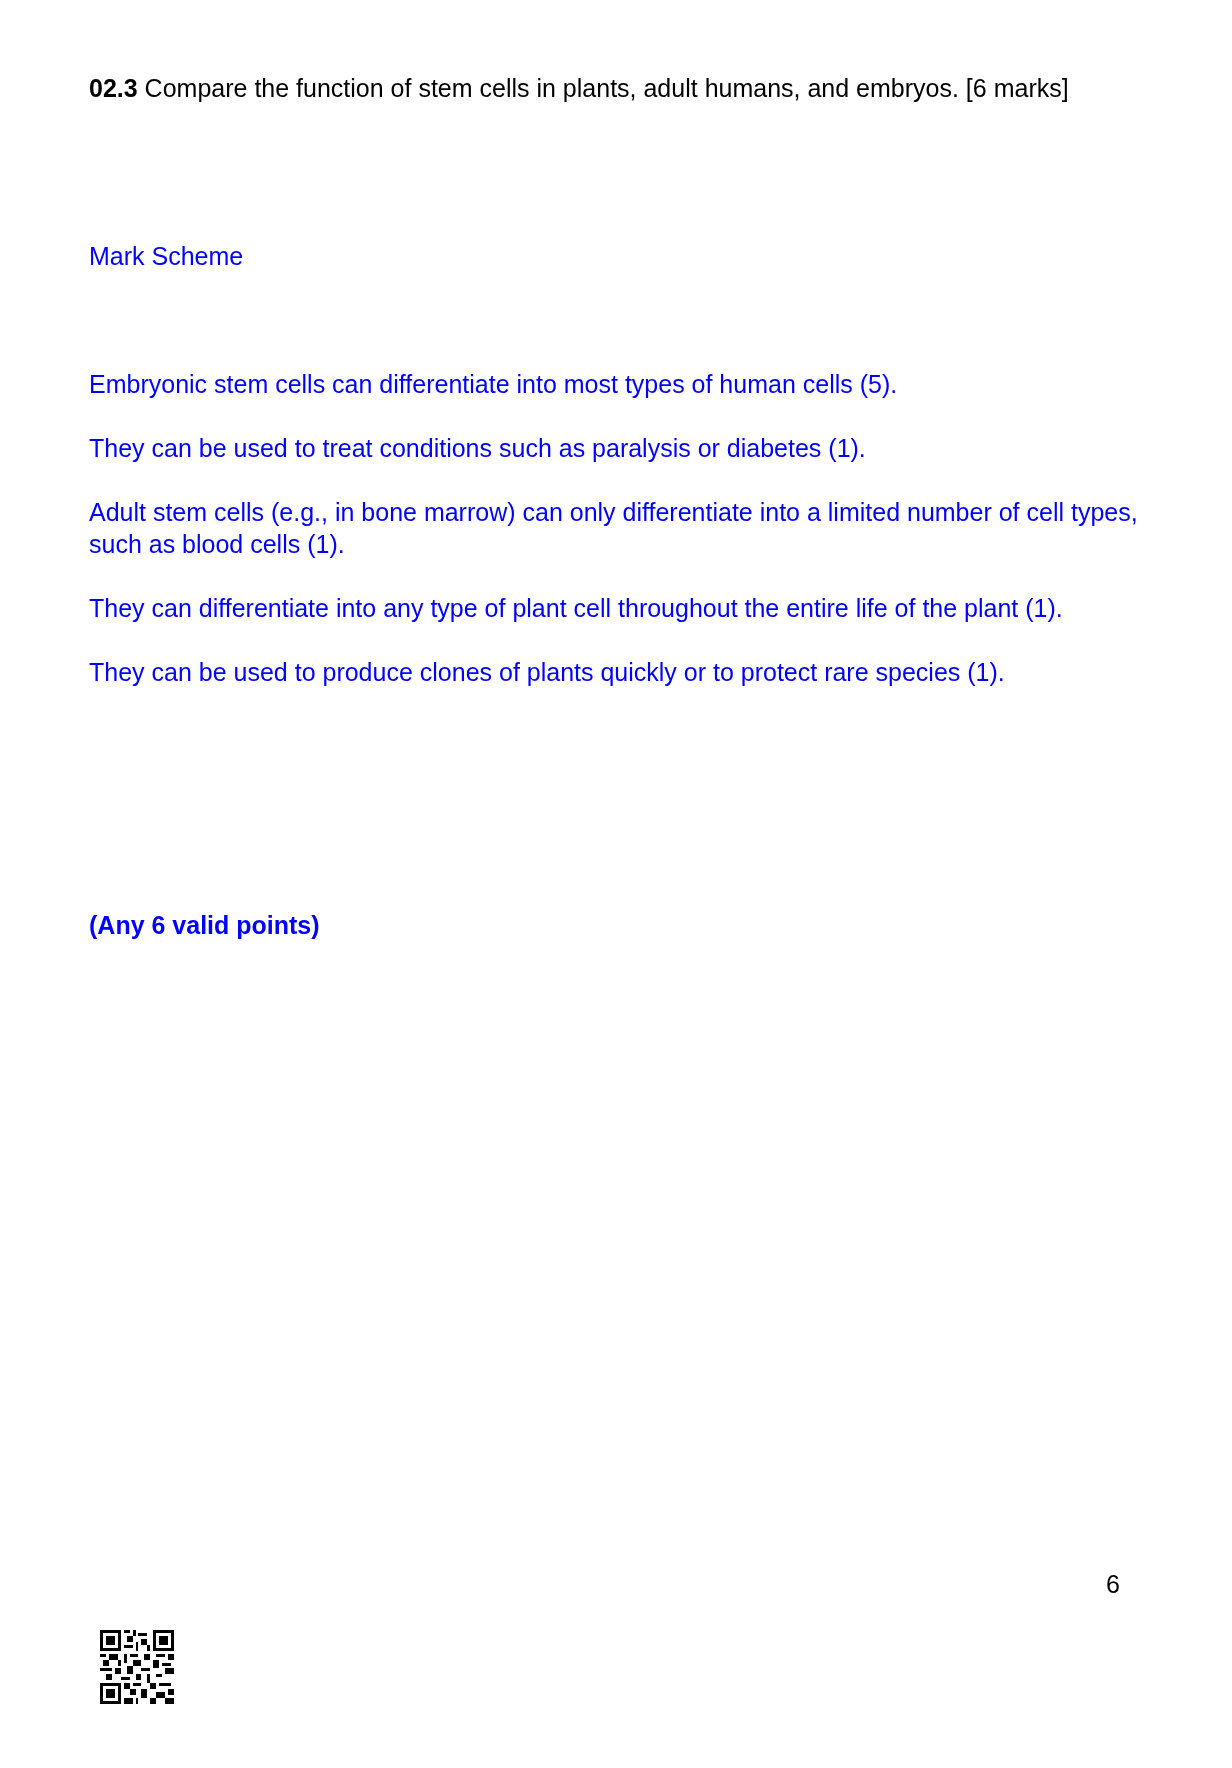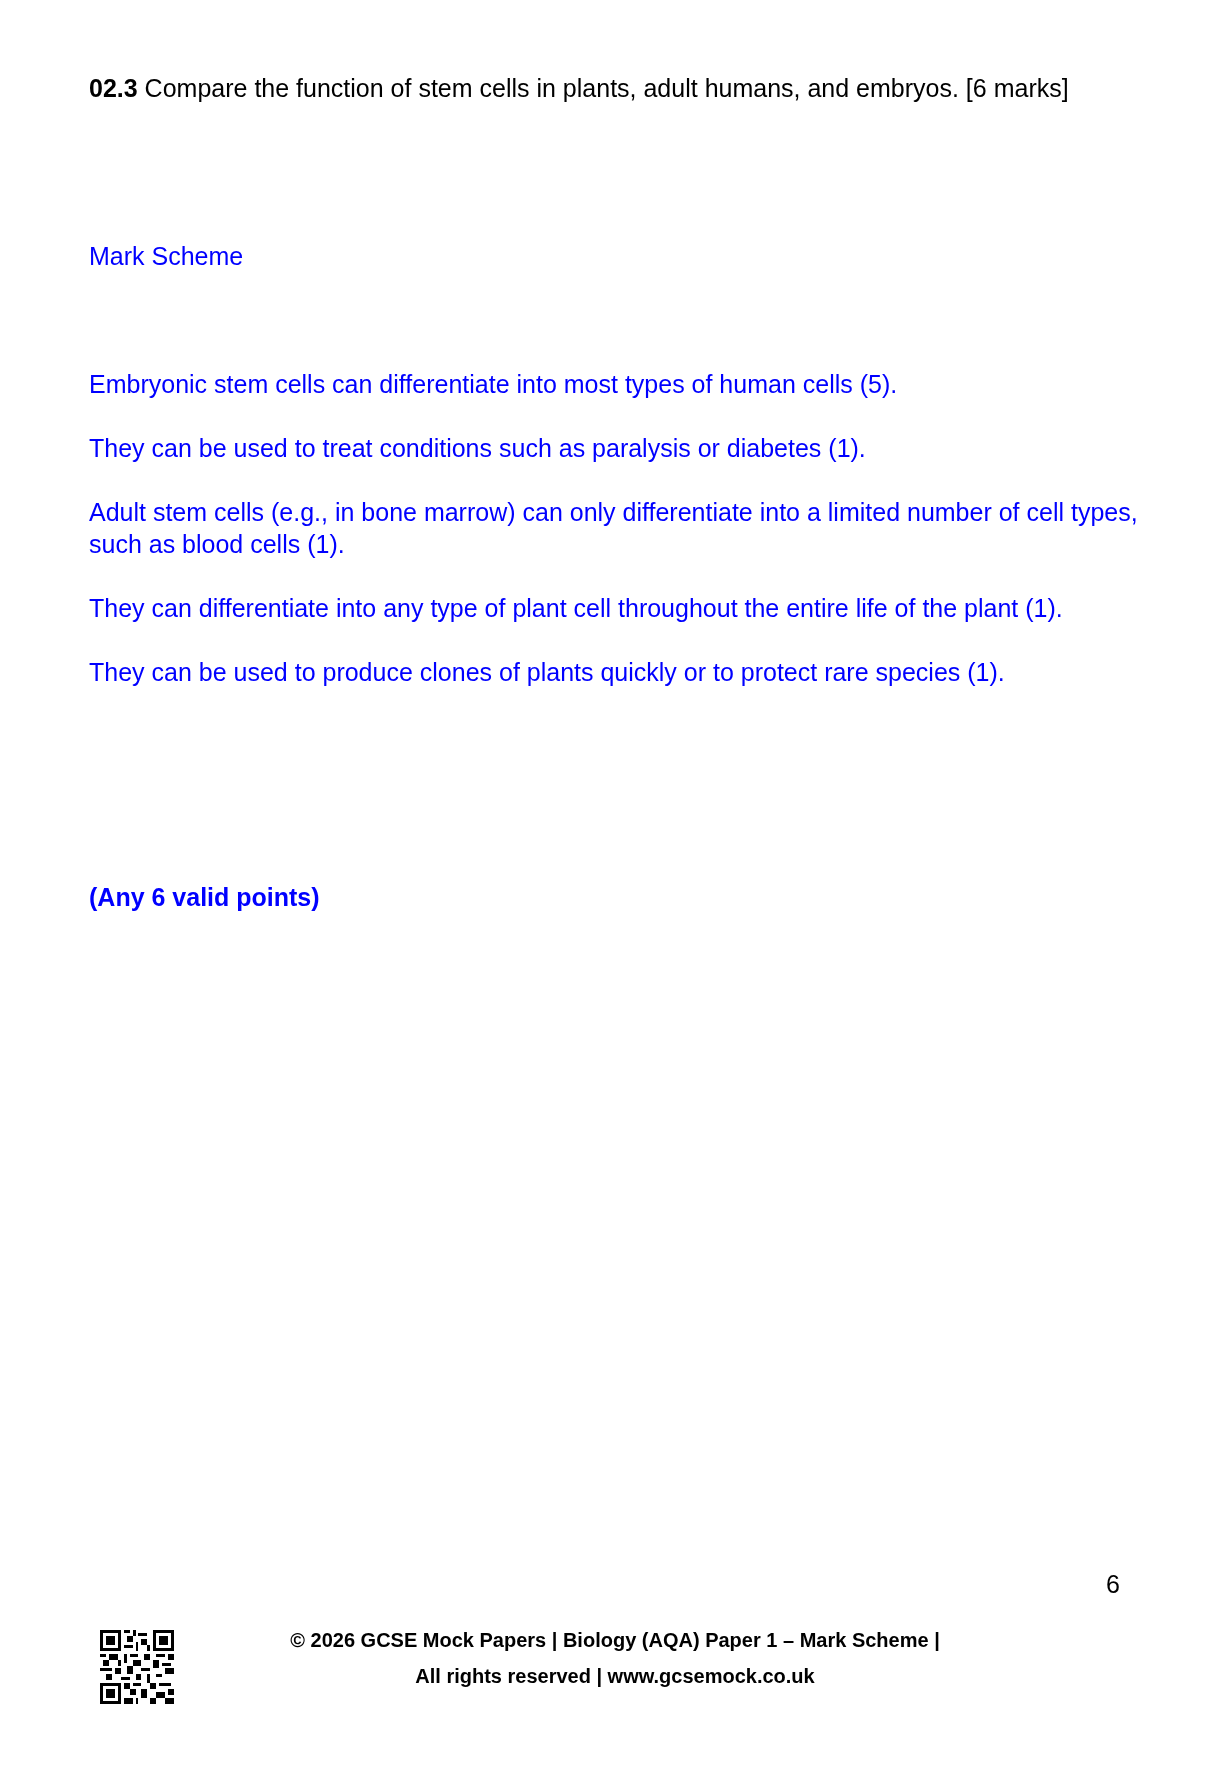--- a/index.html
+++ b/index.html
@@ -50,21 +50,21 @@
     }
     .ms-list li {
       font-size: 25px;
       line-height: 32px;
       color: #0000ff;
       margin: 0 0 32px 0;
     }
     .ms-footer {
       position: absolute;
       left: 89px;
-      top: 881px;
+      top: 909px;
       font-size: 25px;
       font-weight: bold;
       color: #0000ff;
       line-height: 32px;
     }
     .page-number {
       position: absolute;
       left: 1106px;
       top: 1568px;
       font-size: 25px;
@@ -165,18 +165,14 @@
         <rect x="14" y="20" width="2" height="3"></rect>
         <rect x="19" y="21" width="3" height="2"></rect>
         <rect x="23" y="20" width="2" height="2"></rect>
       <rect x="8" y="23" width="3" height="2"></rect>
         <rect x="12" y="23" width="1" height="2"></rect>
         <rect x="17" y="23" width="2" height="2"></rect>
         <rect x="22" y="23" width="3" height="2"></rect>
     </g>
   </svg>
 
-  <div class="footer-text">
-    <div>© 2026 GCSE Mock Papers | Biology (AQA) Paper 1 – Mark Scheme |</div>
-    <div>All rights reserved | www.gcsemock.co.uk</div>
-  </div>
 
 </div>
 
 </body></html>

